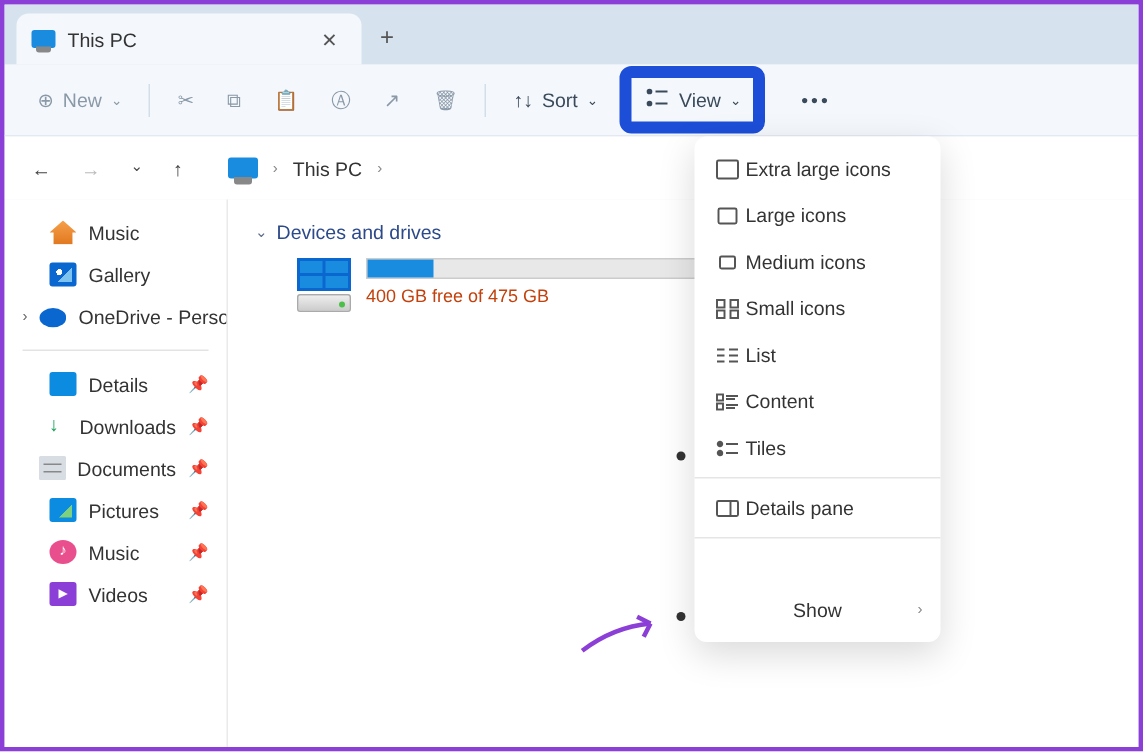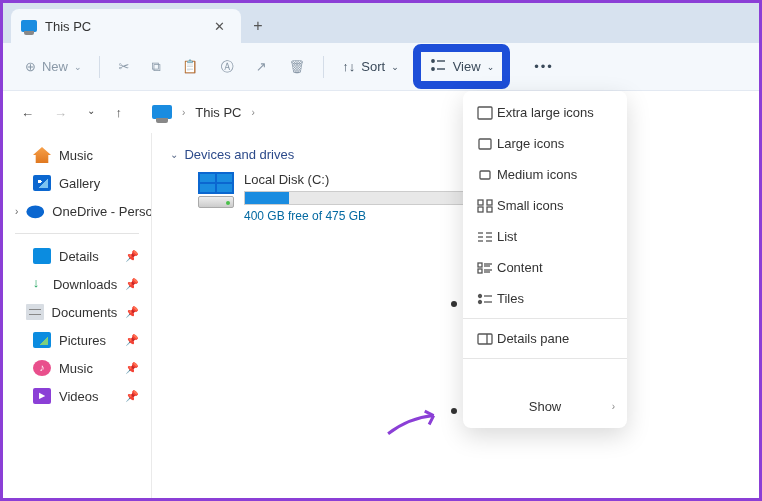--- a/index.html
+++ b/index.html
@@ -55,21 +55,21 @@
 .drive-row { display: flex; align-items: flex-start; gap: 10px; padding-left: 28px; }
 .drive-icon { width: 36px; height: 36px; position: relative; }
 .drive-icon .win { width: 36px; height: 22px; background: #0b67d0; display: grid; grid-template: 1fr 1fr / 1fr 1fr; gap: 2px; padding: 2px; }
 .drive-icon .win span { background: #1a8ce0; }
 .drive-icon .disk { position: absolute; bottom: 0; width: 36px; height: 12px; background: linear-gradient(#eee,#ccc); border: 1px solid #aaa; border-radius: 2px; }
 .drive-icon .disk::after { content:""; position:absolute; right:3px; top:4px; width:4px; height:4px; border-radius:50%; background:#4ac04a;}
 .drive-info { flex: 1; max-width: 280px; }
 .drive-name { color: #333; margin-bottom: 4px; }
 .drive-bar { height: 14px; background: #e8e8e8; border: 1px solid #ccc; margin-bottom: 4px; position: relative; }
 .drive-bar-fill { height: 100%; background: #1a8ce0; width: 16%; }
-.drive-free { color: #0369a1; font-size: 12px; }
+.drive-free { color: #c2410c; font-size: 12px; }
 .menu { position: absolute; top: 88px; left: 460px; width: 164px; background: #fff; border-radius: 8px; box-shadow: 0 8px 24px rgba(0,0,0,0.15); padding: 6px 0; z-index: 10; }
 .menu-item { display: flex; align-items: center; gap: 4px; padding: 8px 14px; color: #333; }
 .menu-item .micn { width: 16px; height: 14px; display: flex; align-items: center; justify-content: center; color: #555; }
 .menu-sep { height: 1px; background: #e5e5e5; margin: 4px 0; }
 .menu-show { justify-content: center; position: relative; margin-top: 32px; }
 .menu-show .sub-arrow { position: absolute; right: 12px; color: #888; font-size: 10px; }
 .bullet { position: absolute; left: 448px; width: 6px; height: 6px; background: #333; border-radius: 50%; }
 .arrow-annotation { position: absolute; left: 382px; top: 406px; color: #8b3fd6; font-size: 22px; transform: rotate(-10deg); }
 .arrow-annotation svg { width: 60px; height: 26px; }
 .micn svg { width: 16px; height: 14px; stroke: #555; fill: none; stroke-width: 1.3; }
@@ -216,21 +216,20 @@
         <div class="drive-icon">
           <div class="win">
               <span></span>
               <span></span>
               <span></span>
               <span></span>
             </div>
           <div class="disk"></div>
         </div>
         <div class="drive-info">
-          <div class="drive-name">Local Disk (C:)</div>
           <div class="drive-bar">
               <div class="drive-bar-fill"></div>
             </div>
           <div class="drive-free">400 GB free of 475 GB</div>
         </div>
       </div>
     </div>
   </div>
 
   <div class="menu">

